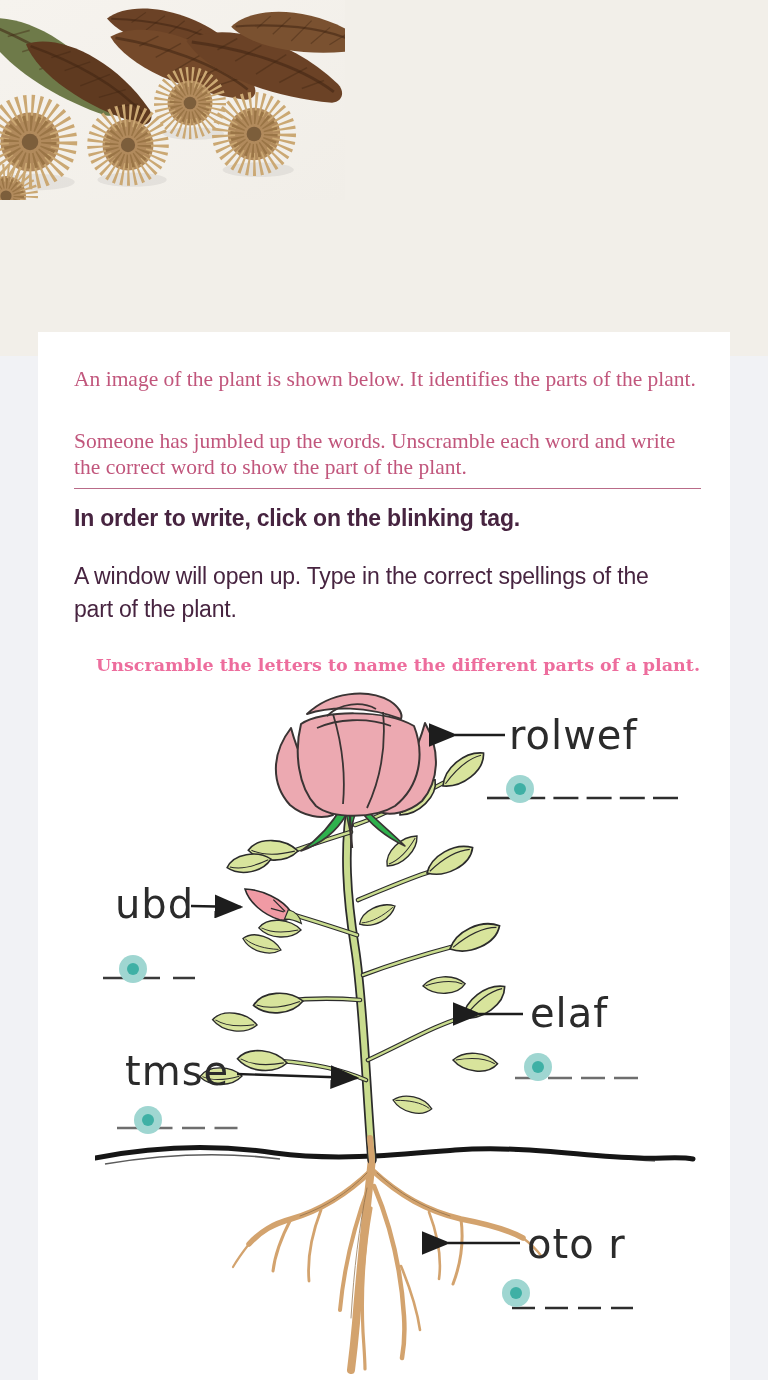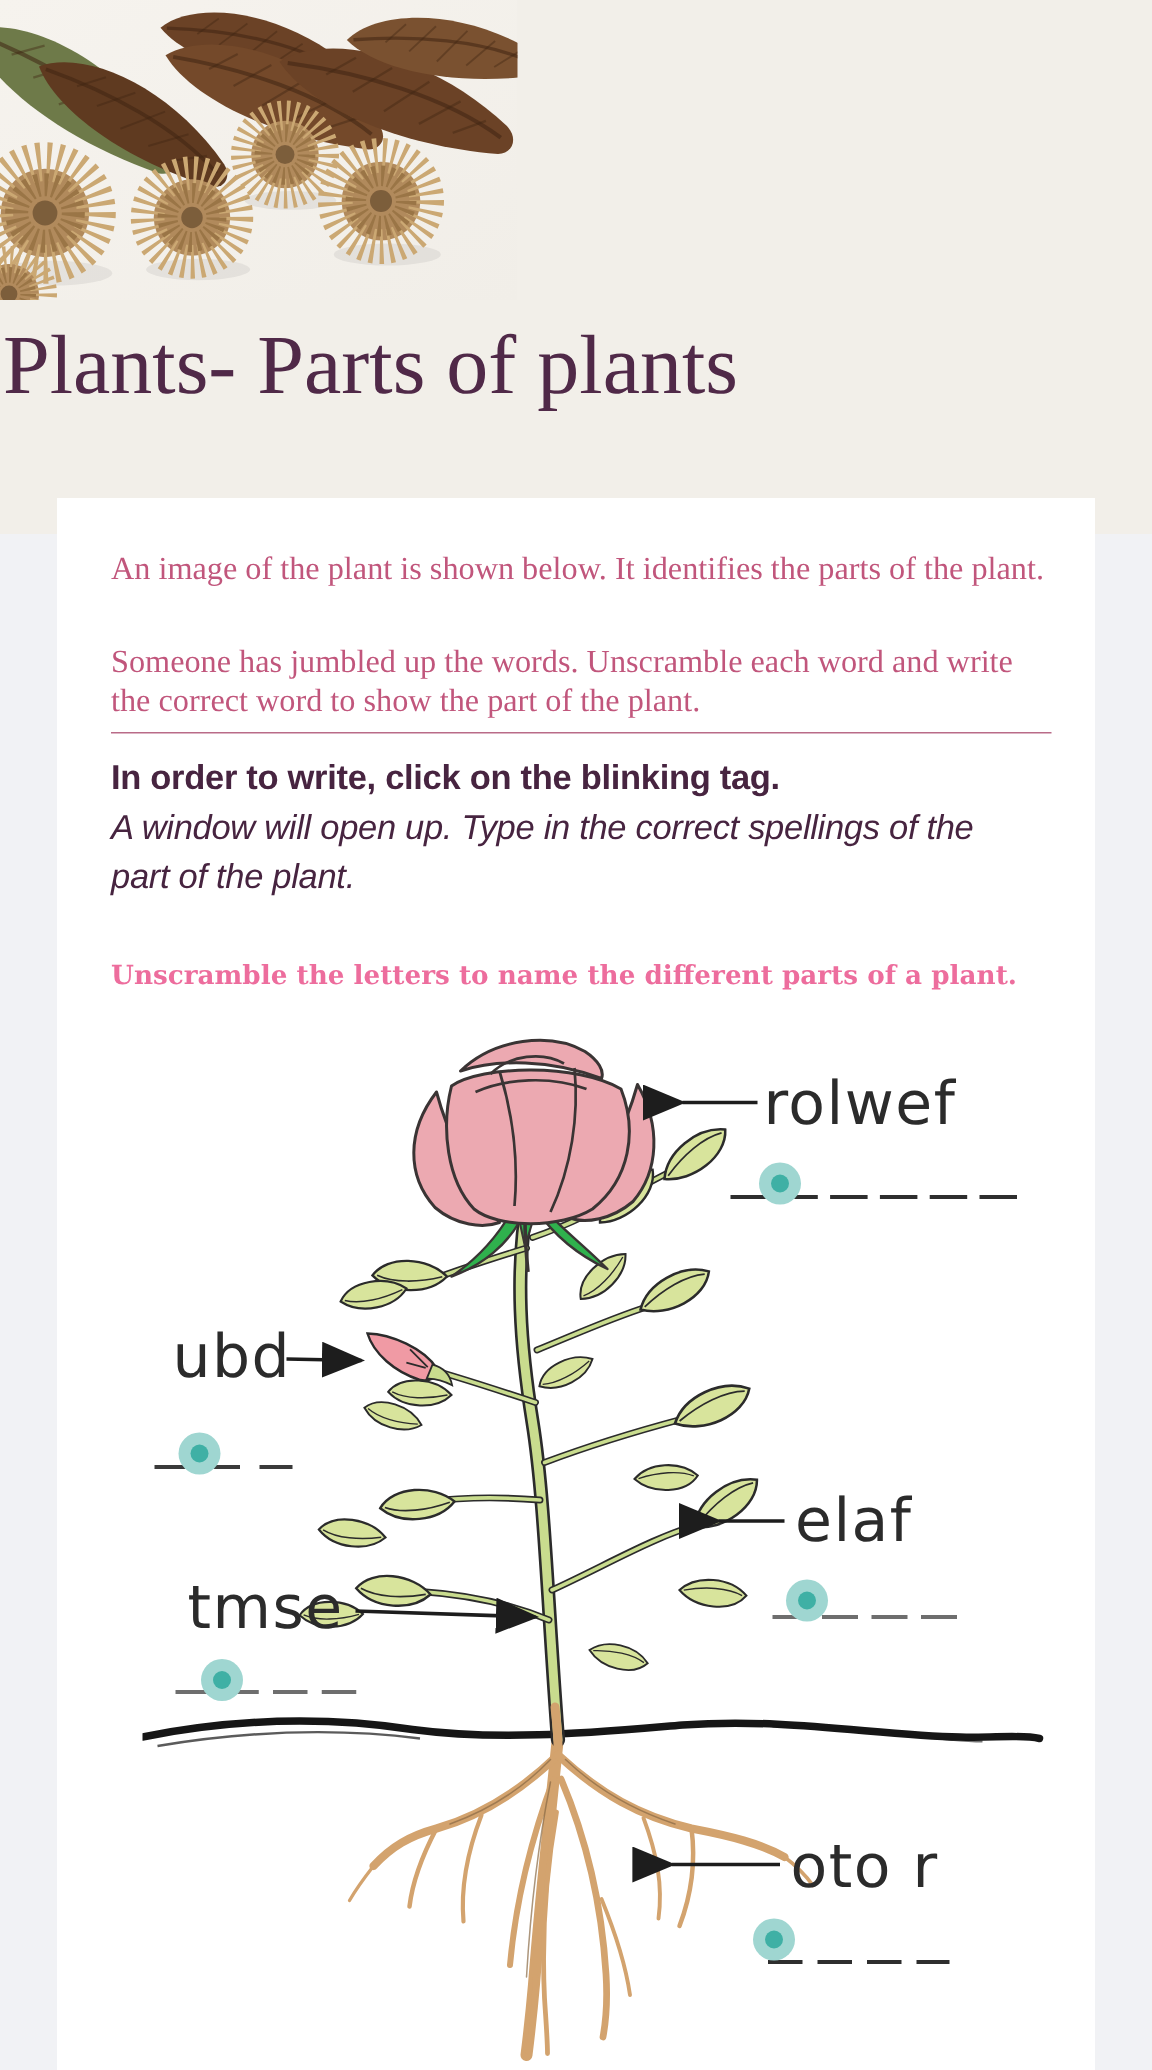--- a/index.html
+++ b/index.html
@@ -32,24 +32,24 @@
   .divider{
     position:absolute;left:36px;top:156px;width:627px;height:0;
     border-top:1px solid #b96b88;
   }
   .instr-text{
     position:absolute;left:36px;width:612px;margin:0;
     font-family:"Liberation Sans",sans-serif;font-size:23px;line-height:33px;
     color:#472440;letter-spacing:-0.2px;
   }
   .instr-1{top:170px;font-weight:bold;}
-  .instr-2{top:203px;font-style:italic;}
+  .instr-2{top:228px;}
   .ws-heading{
-    position:absolute;left:36px;top:309px;width:620px;margin:0;
-    font-family:"DejaVu Serif",serif;font-weight:700;
+    position:absolute;left:36px;top:309px;width:620px;margin:14px;
+    text-align:center;font-family:"DejaVu Serif",serif;font-weight:700;
     font-size:17.5px;color:#ed6d9d;
   }
   .plant-svg{position:absolute;left:57px;top:336px;}
   .lbl{
     font-family:"DejaVu Sans",sans-serif;font-size:40px;fill:#2b2b2b;
     letter-spacing:1px;
   }
   .tag{animation:blink 1.5s ease-in-out infinite;}
   @keyframes blink{0%,100%{opacity:1;}50%{opacity:.3;}}
 </style>
@@ -95,21 +95,20 @@
       <use href="#bleaf" fill="#7a5130" transform="translate(232,24) rotate(16) scale(1.4)"></use>
     </g>
     <g>
       <use href="#burr" transform="translate(30,142) scale(1.18)"></use>
       <use href="#burr" transform="translate(128,145) scale(1.02)"></use>
       <use href="#burr" transform="translate(190,103) scale(0.9)"></use>
       <use href="#burr" transform="translate(254,134) scale(1.05)"></use>
       <use href="#burr" transform="translate(6,196) scale(0.8)"></use>
     </g>
   </svg>
-  <h1 class="page-title">Plants- Parts of plants</h1>
 </div>
 
 <div class="card">
   <p class="intro-text intro-1">An image of the plant is shown below. It identifies the parts of the plant.</p>
   <p class="intro-text intro-2">Someone has jumbled up the words. Unscramble each word and write the correct word to show the part of the plant.</p>
   <div class="divider"></div>
   <p class="instr-text instr-1">In order to write, click on the blinking tag.</p>
   <p class="instr-text instr-2">A window will open up. Type in the correct spellings of the part of the plant.</p>
   <p class="ws-heading">Unscramble the letters to name the different parts of a plant.</p>
 

